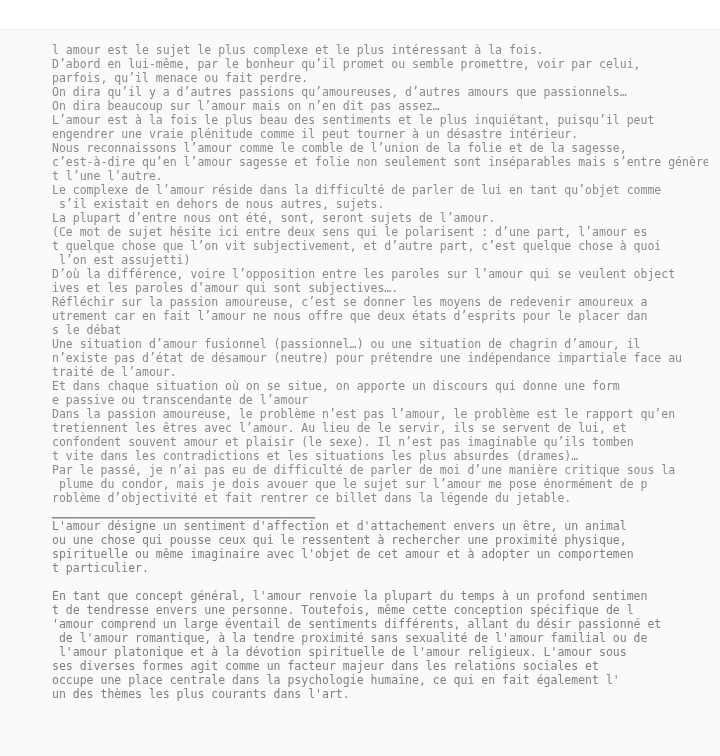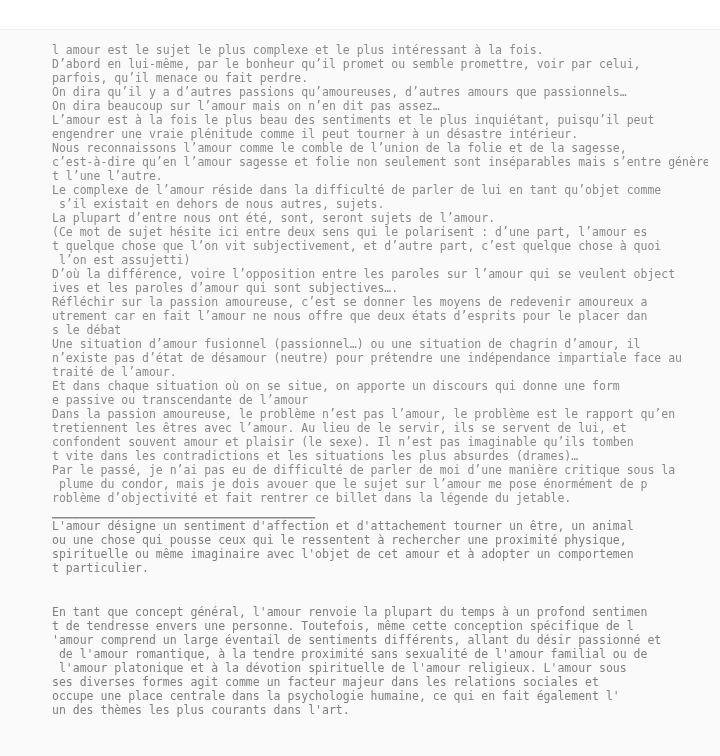--- a/index.html
+++ b/index.html
@@ -30,21 +30,21 @@
     font-family: "DejaVu Sans Mono", "Liberation Mono", monospace;
     font-size: 11.5px;
     line-height: 14px;
     white-space: pre;
     margin: 0;
     overflow: hidden;
   }
   .part-one { color: #8a8a8a; }
   .section-divider { color: #8a8a8a; text-decoration: underline; }
   .part-two { color: #7f7f7f; }
-  .part-three { color: #7f7f7f; margin-top: 30px; }
+  .part-three { color: #7f7f7f; margin-top: 14px; }
 </style>
 </head>
 <body>
 
 <div class="header-strip"></div>
 
 <div class="doc-area">
   <div class="textblock part-one">l amour est le sujet le plus complexe et le plus intéressant à la fois.
 D’abord en lui-même, par le bonheur qu’il promet ou semble promettre, voir par celui,
 parfois, qu’il menace ou fait perdre.
@@ -72,21 +72,21 @@
 Et dans chaque situation où on se situe, on apporte un discours qui donne une form
 e passive ou transcendante de l’amour
 Dans la passion amoureuse, le problème n’est pas l’amour, le problème est le rapport qu’en
 tretiennent les êtres avec l’amour. Au lieu de le servir, ils se servent de lui, et
 confondent souvent amour et plaisir (le sexe). Il n’est pas imaginable qu’ils tomben
 t vite dans les contradictions et les situations les plus absurdes (drames)…
 Par le passé, je n’ai pas eu de difficulté de parler de moi d’une manière critique sous la
  plume du condor, mais je dois avouer que le sujet sur l’amour me pose énormément de p
 roblème d’objectivité et fait rentrer ce billet dans la légende du jetable.</div>
   <div class="textblock section-divider">______________________________________</div>
-  <div class="textblock part-two">L'amour désigne un sentiment d'affection et d'attachement tourner un être, un animal
+  <div class="textblock part-two">L'amour désigne un sentiment d'affection et d'attachement envers un être, un animal
 ou une chose qui pousse ceux qui le ressentent à rechercher une proximité physique,
 spirituelle ou même imaginaire avec l'objet de cet amour et à adopter un comportemen
 t particulier.</div>
   <div class="textblock part-three">En tant que concept général, l'amour renvoie la plupart du temps à un profond sentimen
 t de tendresse envers une personne. Toutefois, même cette conception spécifique de l
 'amour comprend un large éventail de sentiments différents, allant du désir passionné et
  de l'amour romantique, à la tendre proximité sans sexualité de l'amour familial ou de
  l'amour platonique et à la dévotion spirituelle de l'amour religieux. L'amour sous
 ses diverses formes agit comme un facteur majeur dans les relations sociales et
 occupe une place centrale dans la psychologie humaine, ce qui en fait également l'

